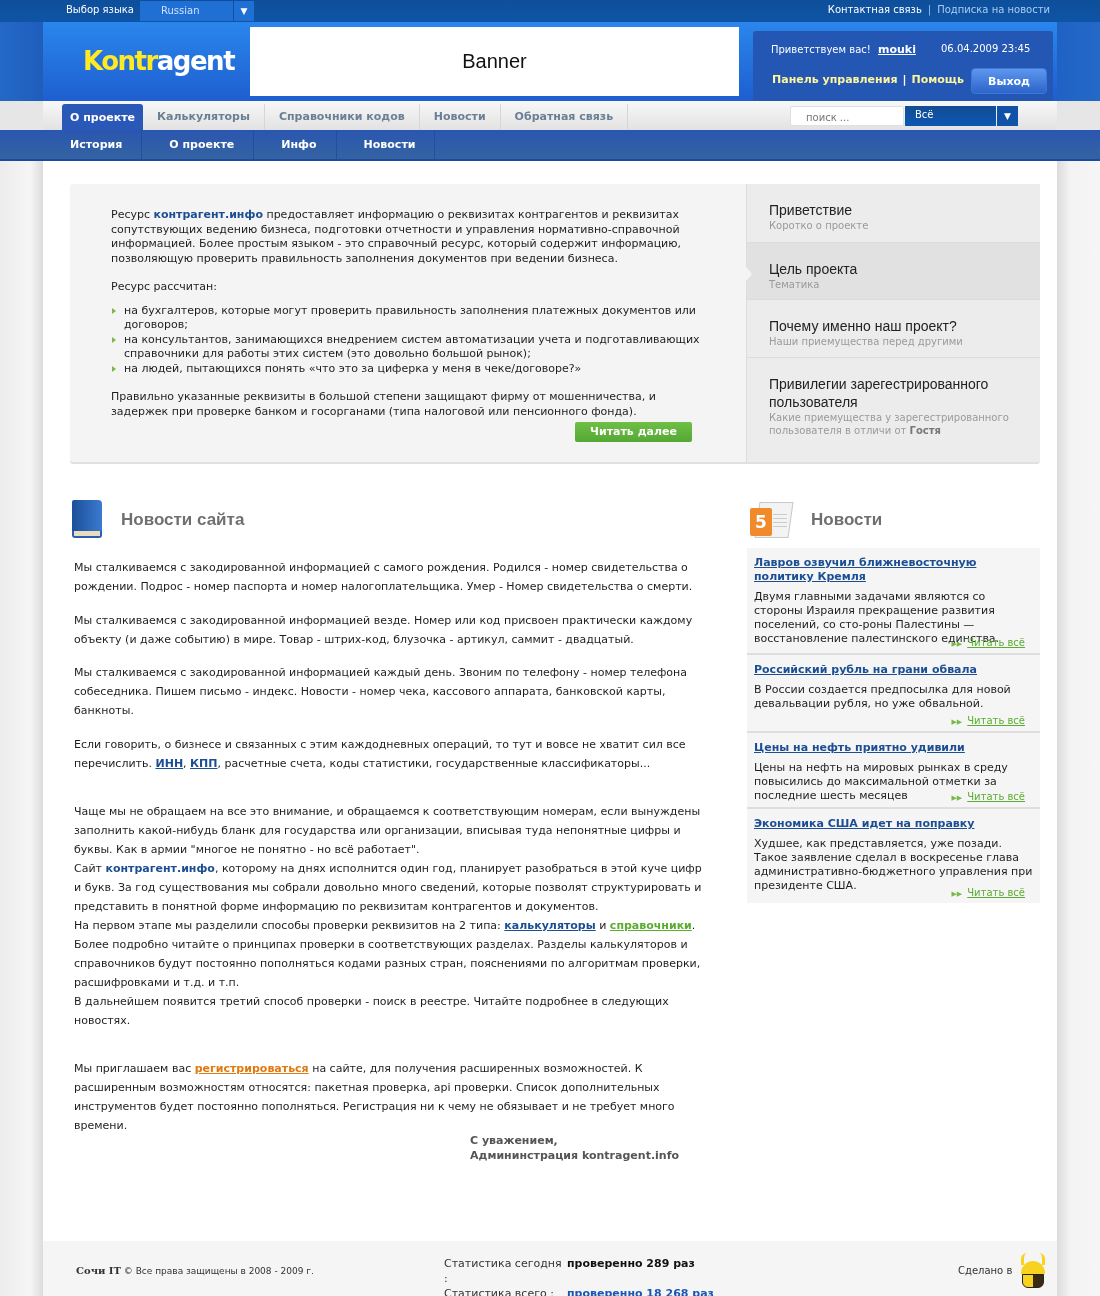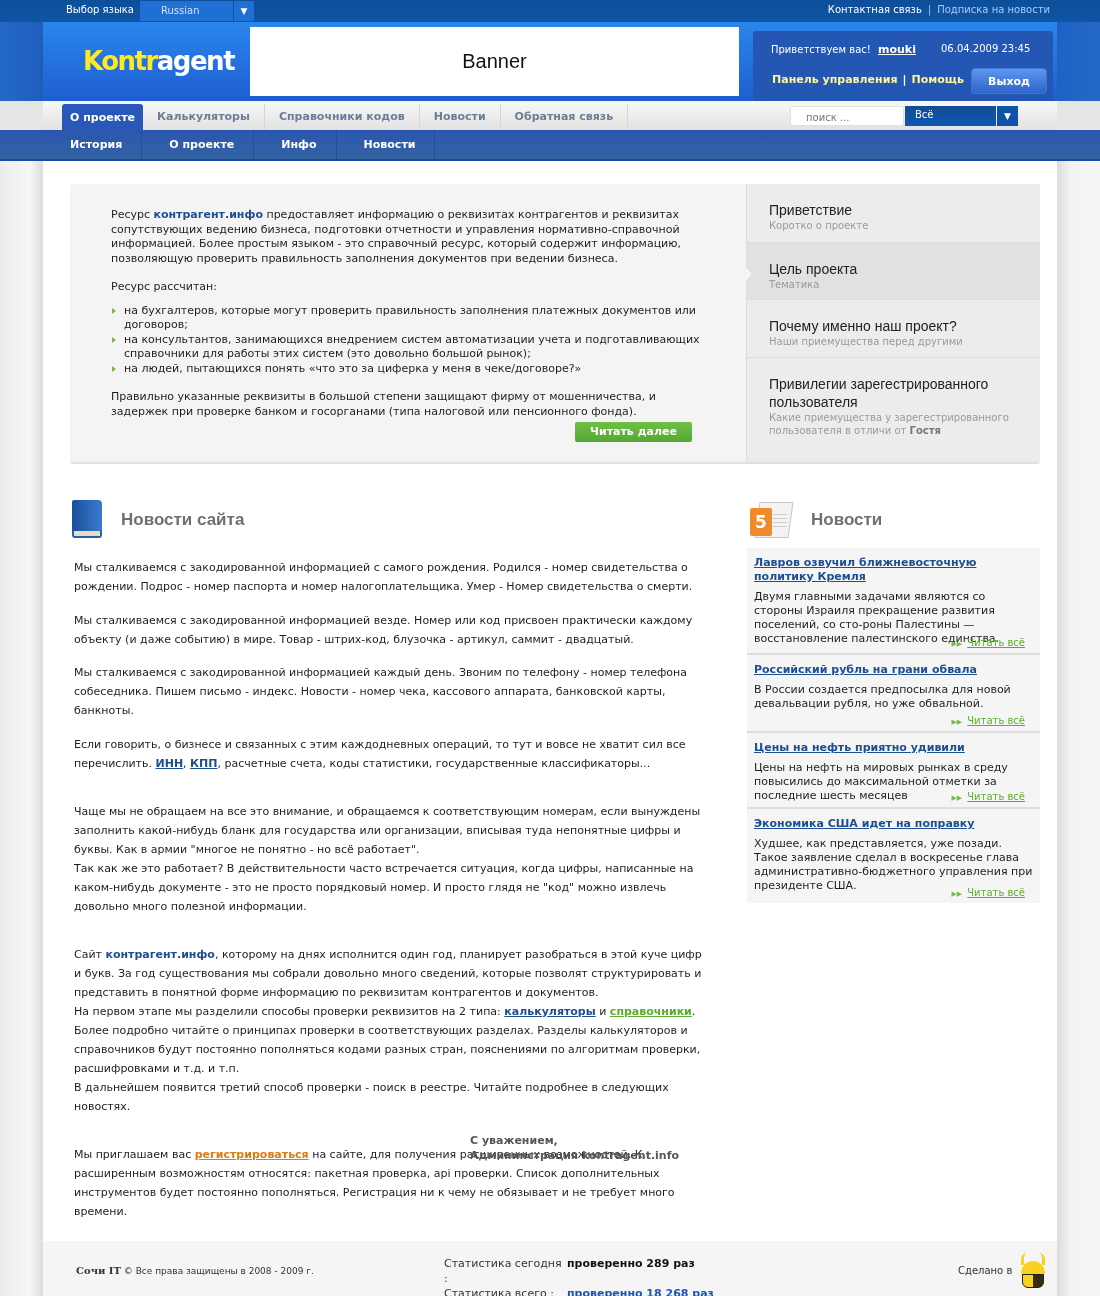--- a/index.html
+++ b/index.html
@@ -300,21 +300,20 @@
   </div>
   <span class="title">Новости сайта</span>
 </div>
 
 <div class="article">
   <p>Мы сталкиваемся с закодированной информацией с самого рождения. Родился - номер свидетельства о рождении. Подрос - номер паспорта и номер налогоплательщика. Умер - Номер свидетельства о смерти.</p>
   <p>Мы сталкиваемся с закодированной информацией везде. Номер или код присвоен практически каждому объекту (и даже событию) в мире. Товар - штрих-код, блузочка - артикул, саммит - двадцатый.</p>
   <p>Мы сталкиваемся с закодированной информацией каждый день. Звоним по телефону - номер телефона собеседника. Пишем письмо - индекс. Новости - номер чека, кассового аппарата, банковской карты, банкноты.</p>
   <p class="gap2"><span>Если говорить, о бизнесе и связанных с этим каждодневных операций, то тут и вовсе не хватит сил все перечислить. </span><a href="#" class="blue">ИНН</a><span>, </span><a href="#" class="blue">КПП</a><span>, расчетные счета, коды статистики, государственные классификаторы...</span></p>
   <p class="tight">Чаще мы не обращаем на все это внимание, и обращаемся к соответствующим номерам, если вынуждены заполнить какой-нибудь бланк для государства или организации, вписывая туда непонятные цифры и буквы. Как в армии "многое не понятно - но всё работает".</p>
-  <p class="gap2">Так как же это работает? В действительности часто встречается ситуация, когда цифры, написанные на каком-нибудь документе - это не просто порядковый номер. И просто глядя не "код" можно извлечь довольно много полезной информации.</p>
   <p class="tight"><span>Сайт </span><span class="brand">контрагент.инфо</span><span>, которому на днях исполнится один год, планирует разобраться в этой куче цифр и букв. За год существования мы собрали довольно много сведений, которые позволят структурировать и представить в понятной форме информацию по реквизитам контрагентов и документов.</span></p>
   <p class="tight"><span>На первом этапе мы разделили способы проверки реквизитов на 2 типа: </span><a href="#" class="blue">калькуляторы</a><span> и </span><a href="#" class="green">справочники</a><span>.</span></p>
   <p class="tight">Более подробно читайте о принципах проверки в соответствующих разделах. Разделы калькуляторов и справочников будут постоянно пополняться кодами разных стран, пояснениями по алгоритмам проверки, расшифровками и т.д. и т.п.</p>
   <p class="gap2">В дальнейшем появится третий способ проверки - поиск в реестре. Читайте подробнее в следующих новостях.</p>
   <p><span>Мы приглашаем вас </span><a href="#" class="orange">регистрироваться</a><span> на сайте, для получения расширенных возможностей. К расширенным возможностям относятся: пакетная проверка, api проверки. Список дополнительных инструментов будет постоянно пополняться. Регистрация ни к чему не обязывает и не требует много времени.</span></p>
 </div>
 <div class="signature">
   <div>С уважением,</div>
   <div>Админинстрация kontragent.info</div>
 </div>

